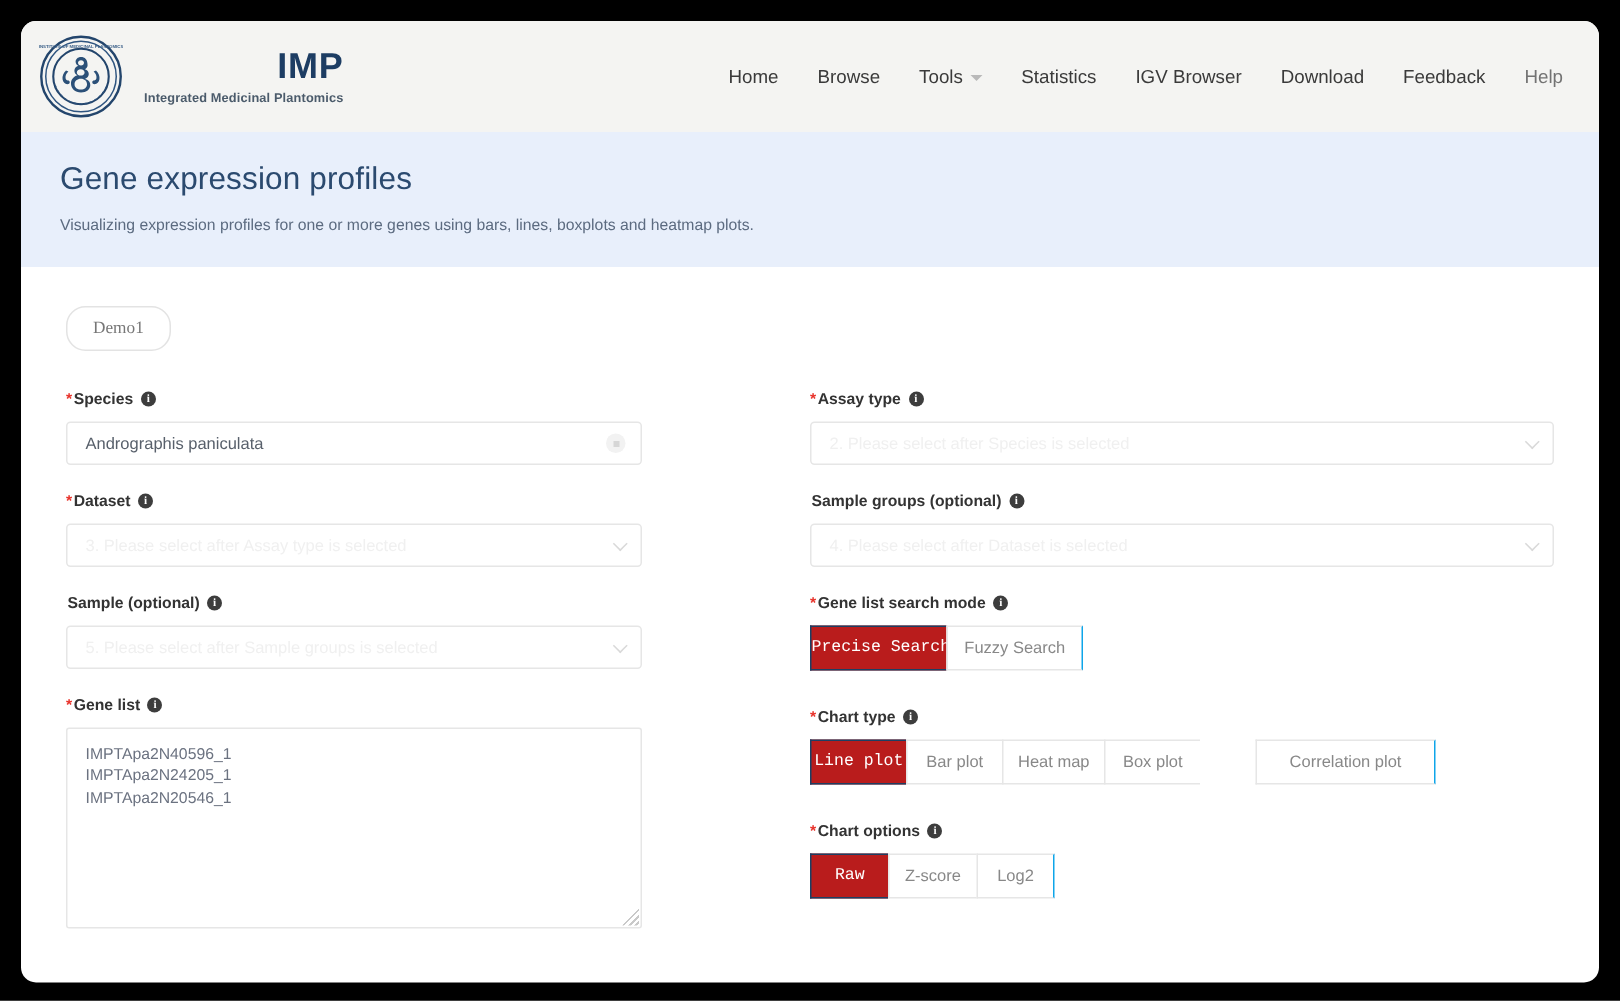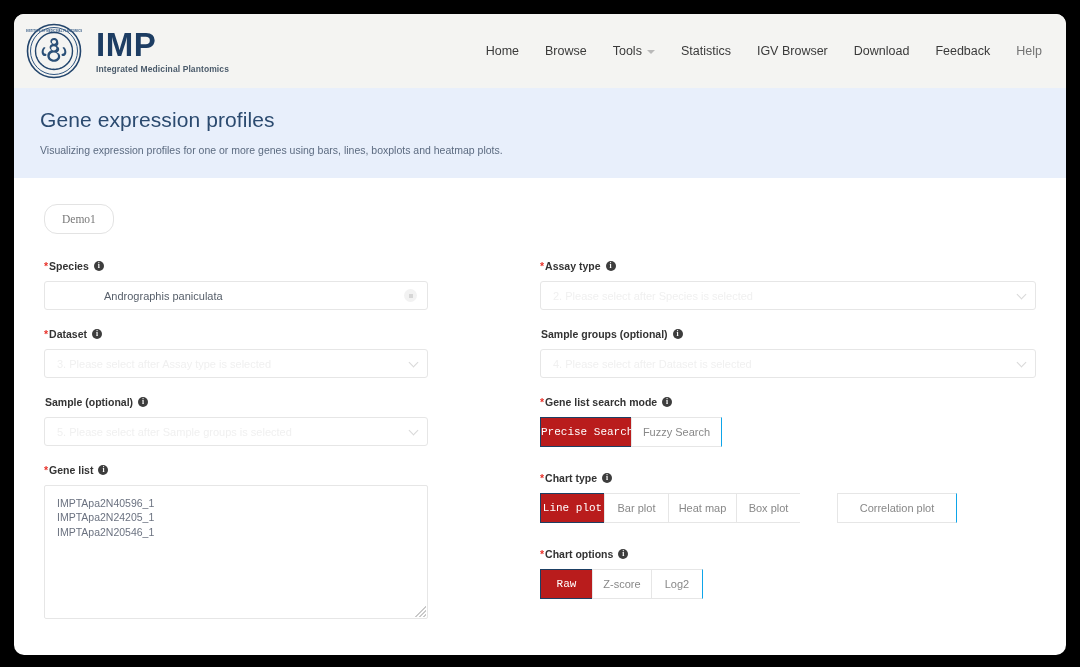--- a/index.html
+++ b/index.html
@@ -25,22 +25,22 @@
     background: #f4f4f2;
     display: flex;
     align-items: center;
     padding: 0 18px 0 12px;
     position: relative;
   }
   .brand { display: flex; align-items: center; gap: 14px; }
   .seal { width: 56px; height: 56px; position: relative; flex: none; }
   .brand-text { display: flex; flex-direction: column; line-height: 1; }
   .brand-title {
-    font-size: 33px; font-weight: bold; color: #1d3d63;
-    letter-spacing: .5px; font-family: "Liberation Sans", sans-serif;
+    font-size: 24px; font-weight: bold; color: #1d3d63;
+    letter-spacing: .5px; font-family: "Liberation Sans", sans-serif; text-align: right;
   }
   .brand-sub {
     font-size: 8.5px; font-weight: bold; color: #4b5b6b;
     margin-top: 4px; letter-spacing: .1px;
   }
   .navlinks {
     margin-left: auto; display: flex; align-items: center; gap: 26px;
     padding-right: 6px;
   }
   .navlink {
@@ -91,21 +91,21 @@
     background: #3d3d3d; color: #fff; font-size: 7.5px;
     font-weight: bold; margin-left: 5px; font-family: "Liberation Serif", serif;
     line-height: 1;
   }
   .ctrl {
     height: 29px; border: 1px solid #e6e6e6; border-radius: 3px;
     background: #fff; display: flex; align-items: center;
     padding: 0 10px 0 12px; font-size: 11px; color: #555;
     position: relative; cursor: pointer;
   }
-  .ctrl .val { color: #58606b; margin-left: 47px; }
+  .ctrl .val { color: #58606b; }
   .ctrl .ph { color: #f0f0f0; }
   .ctrl .right-ico { margin-left: auto; display: flex; align-items: center; }
   .chev {
     width: 7px; height: 7px; border-right: 1.3px solid #d9d9d9;
     border-bottom: 1.3px solid #d9d9d9; transform: rotate(45deg);
     margin-top: -3px;
   }
   .clear-circle {
     width: 13px; height: 13px; border-radius: 50%;
     background: #f2f2f2; display: flex; align-items: center;

